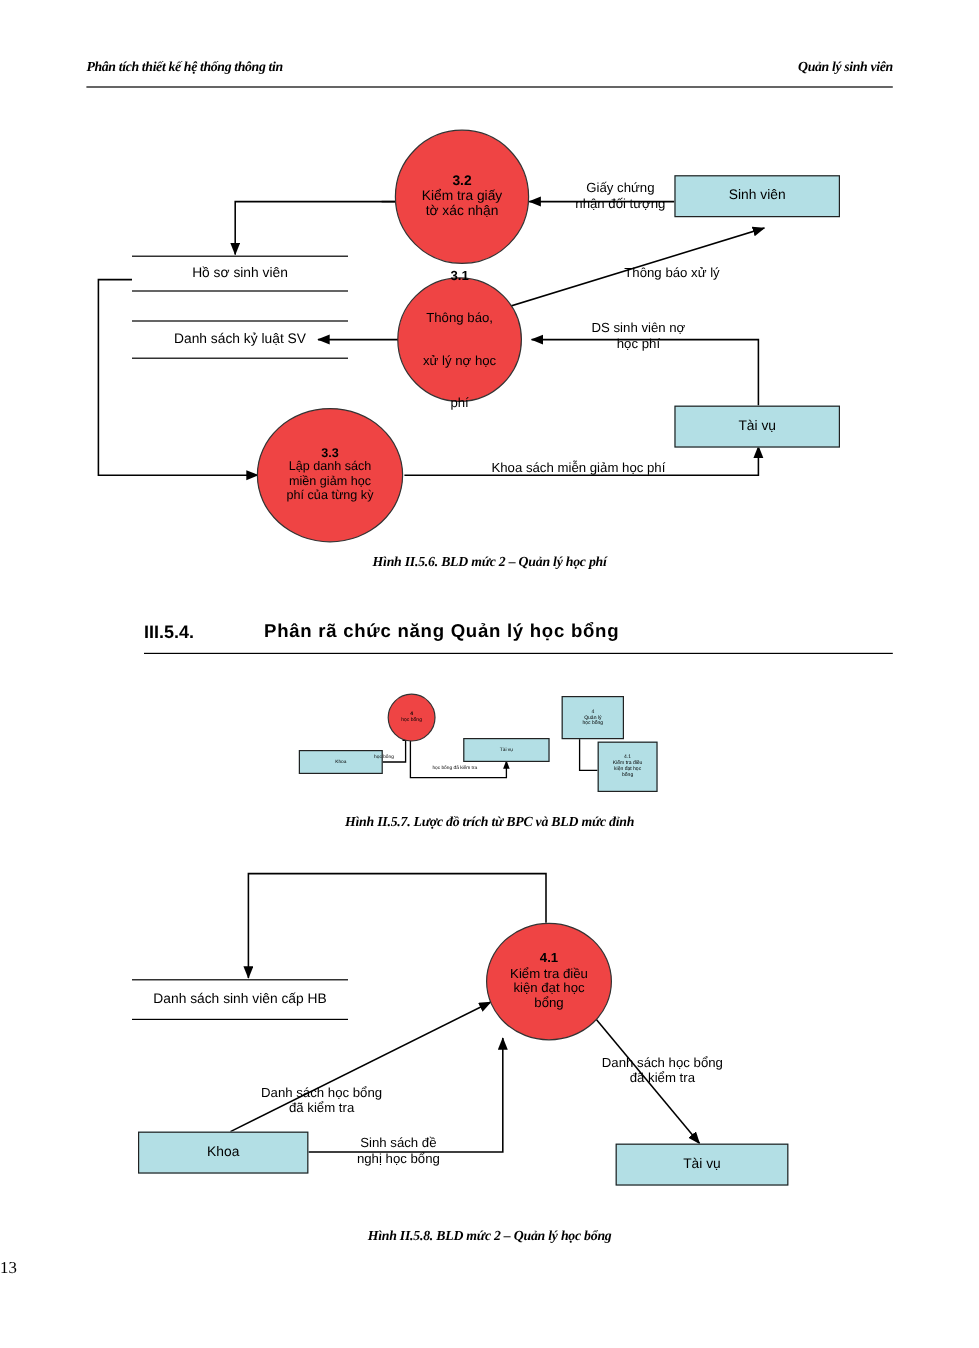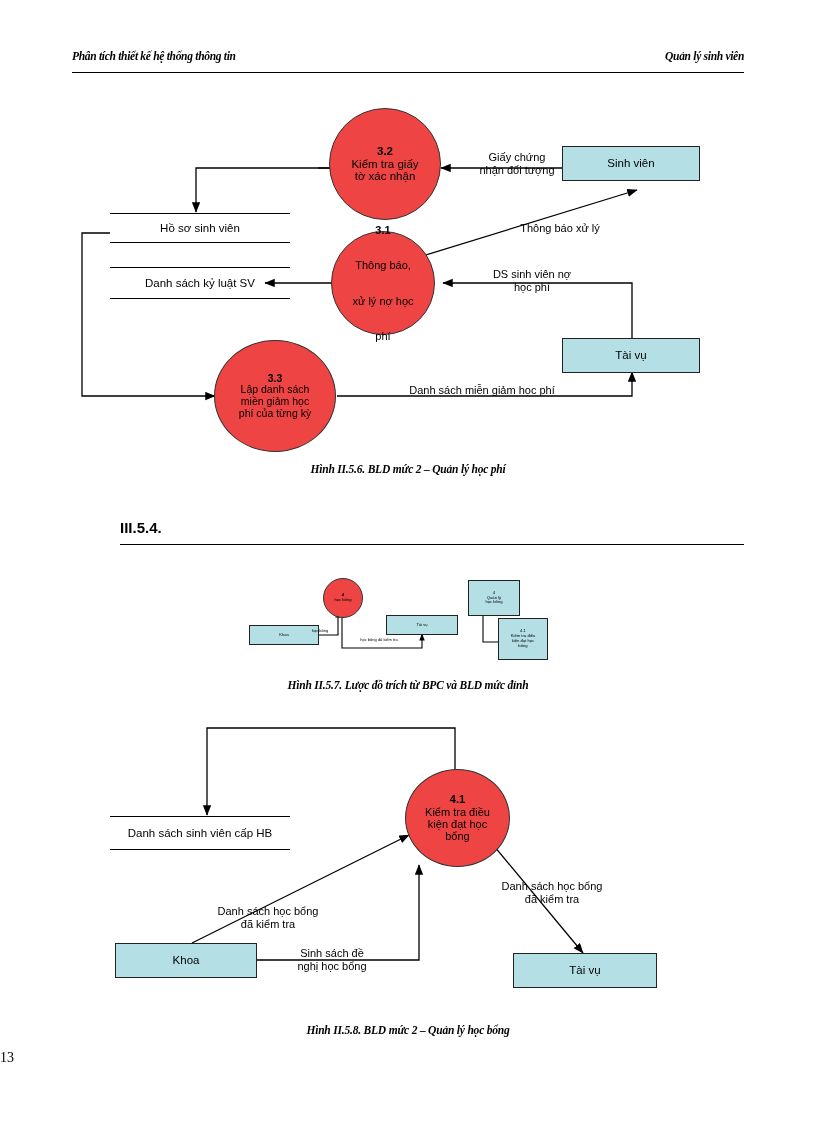--- a/index.html
+++ b/index.html
@@ -242,30 +242,31 @@
     <div class="flow-label" style="left:495px;top:222px;width:130px;font-size:11px;">
       <div>Thông báo xử lý</div>
     </div>
 
     <div class="flow-label" style="left:472px;top:268px;width:120px;font-size:11px;">
       <div>DS sinh viên nợ</div>
       <div>học phí</div>
     </div>
 
     <div class="flow-label" style="left:372px;top:384px;width:220px;font-size:11px;">
-      <div>Danh sách miễn giảm học phí</div>
+      <div>Khoa sách miễn giảm học phí</div>
     </div>
   </div>
 
   <div class="caption" style="left:0;top:463px;width:816px;">
     <span>Hình II.5.6.  BLD mức 2 – Quản lý học phí</span>
   </div>
 
   <div class="section-heading">
     <div class="section-num">III.5.4.</div>
+    <div class="section-title">Phân rã chức năng Quản lý học bổng</div>
     <div class="section-rule"></div>
   </div>
 
   <div class="dfd" style="left:0;top:570px;width:816px;height:100px;">
 
     <svg class="lines" width="816" height="100">
       <defs>
         <marker id="ah2" markerWidth="7" markerHeight="7" refX="6" refY="2.5" orient="auto" markerUnits="strokeWidth">
           <path d="M0,0 L6.5,2.5 L0,5 z" fill="#000"></path>
         </marker>

